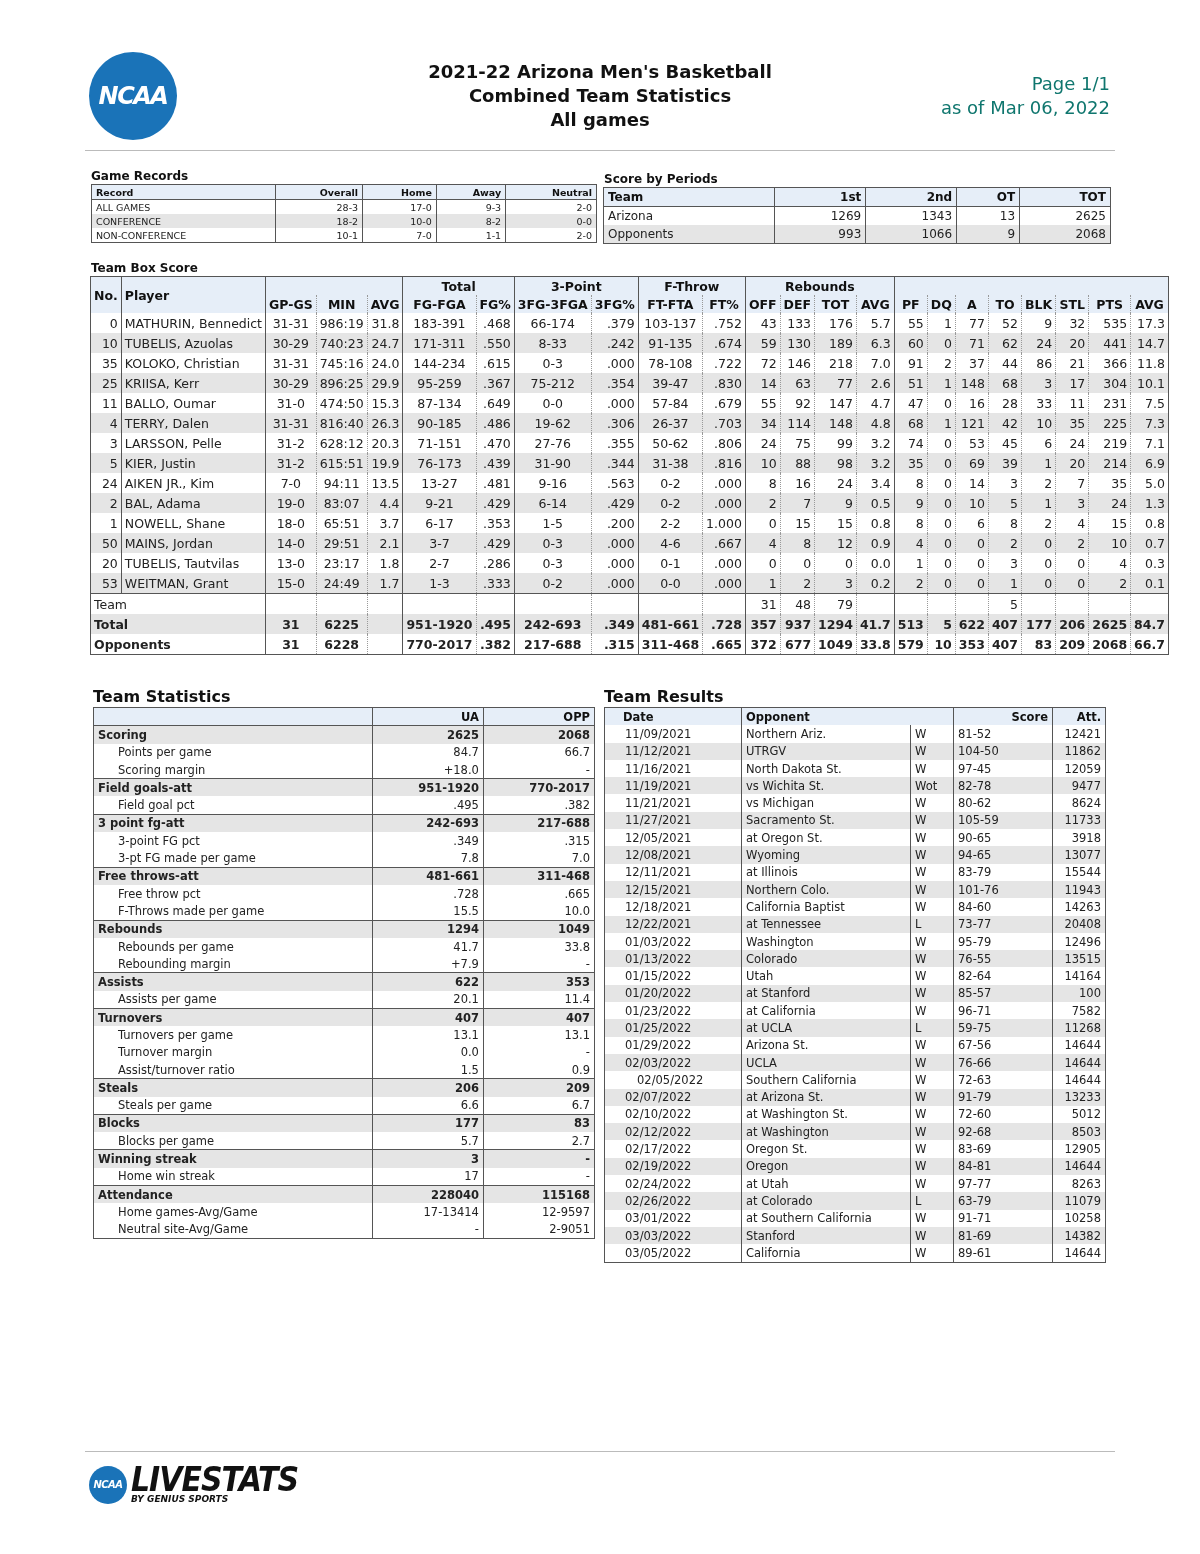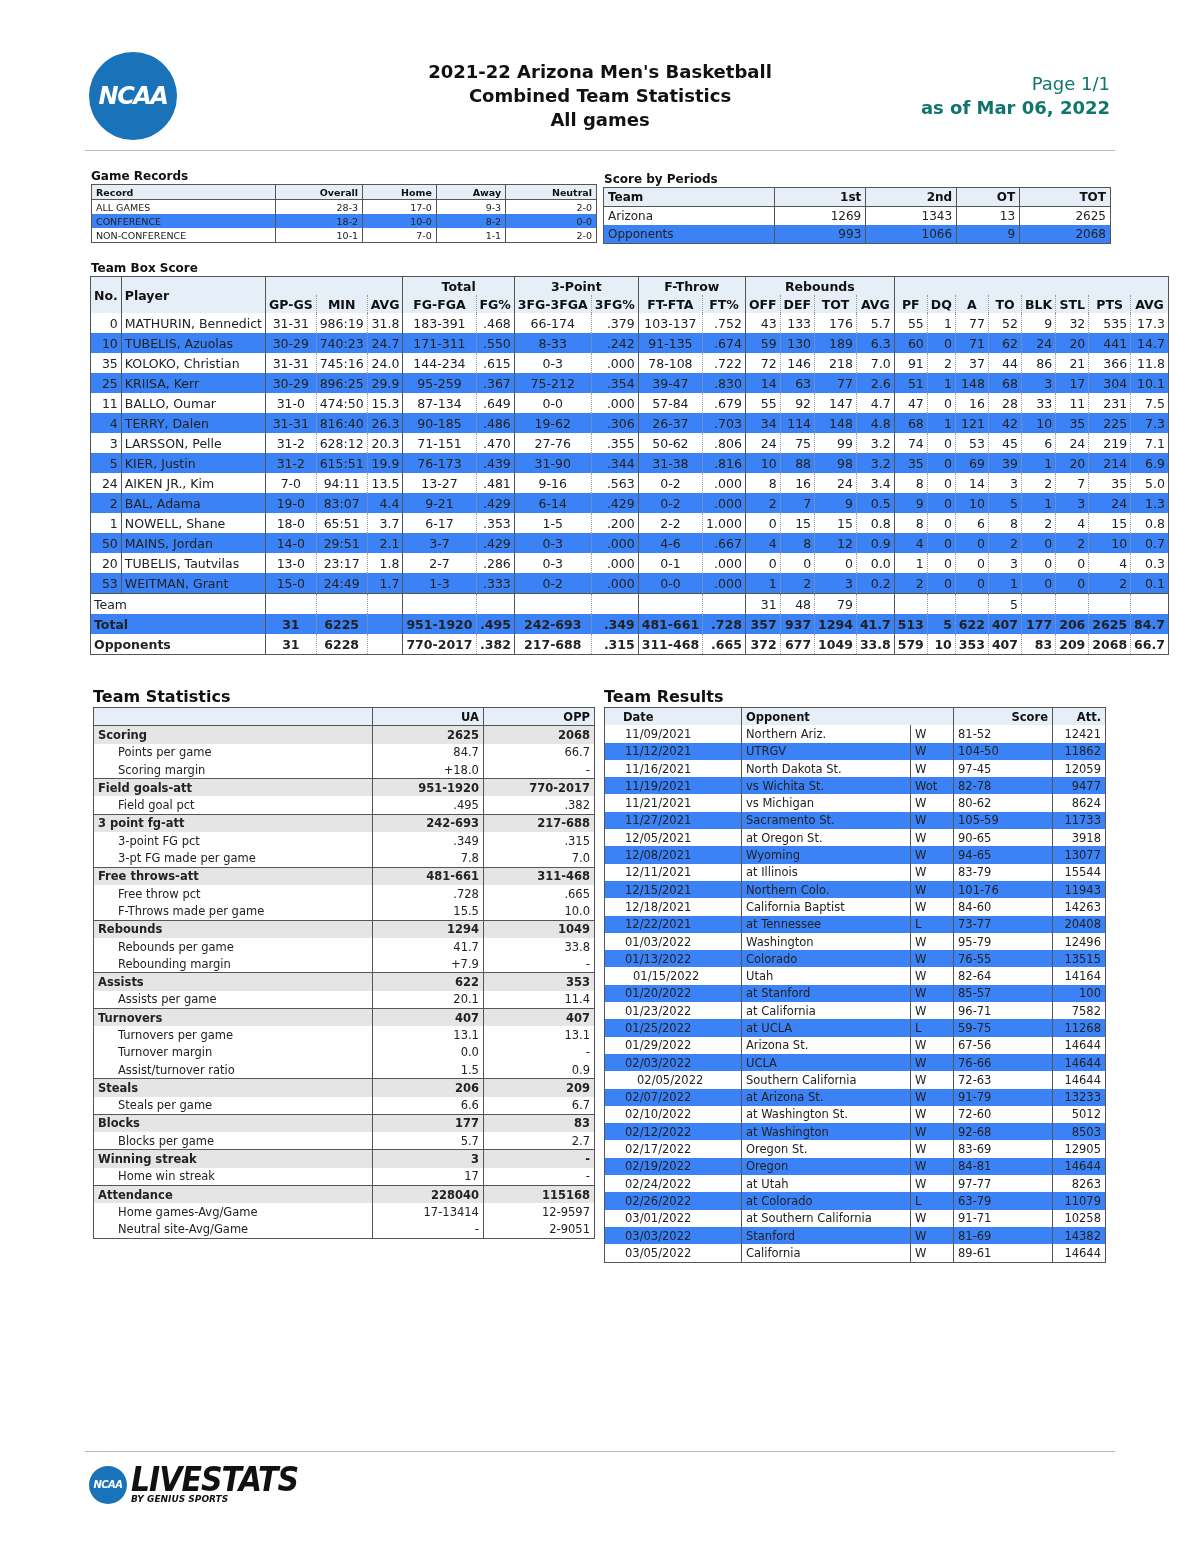--- a/index.html
+++ b/index.html
@@ -3,32 +3,32 @@
 <meta charset="utf-8">
 <style>
   html,body{margin:0;padding:0;background:#fff;}
   body{width:1200px;height:1554px;position:relative;font-family:"DejaVu Sans","Liberation Sans",sans-serif;color:#222;overflow:hidden;}
   .abs{position:absolute;}
   
   .ncaa-logo{left:89px;top:52px;width:88px;height:88px;border-radius:50%;background:#1a73b8;display:flex;align-items:center;justify-content:center;}
   .ncaa-logo span{color:#fff;font-weight:bold;font-style:italic;font-size:24px;letter-spacing:-1.5px;font-family:"DejaVu Sans",sans-serif;}
   .title{left:380px;top:60px;width:440px;text-align:center;font-weight:bold;font-size:18px;line-height:24px;color:#111;}
   .page-info{right:90px;top:72px;text-align:right;color:#0f766e;font-size:18px;line-height:24px;}
-  .page-info .date{font-weight:bold;}
+  .page-info .date{font-weight:normal;}
   .hr{left:85px;width:1030px;height:1px;background:#bbb;}
   .sec-title{font-weight:bold;font-size:12px;color:#111;}
   .sec-title.big{font-size:16px;}
   table{border-collapse:collapse;font-size:12px;}
   table.t{border:1.5px solid #555;}
   th{background:#e6eef8;font-weight:bold;color:#111;}
   td,th{padding:0 4px;white-space:nowrap;}
   .r{text-align:right;}
   .c{text-align:center;}
   .l{text-align:left;}
-  .stripe{background:#3b82f6;}
+  .stripe{background:#e5e5e5;}
   .vl{border-left:1px solid #555;}
   .vd{border-left:1px dotted #999;}
   
   #gr{font-size:9.5px;width:506px;}
   #gr td,#gr th{height:14px;}
   #gr th{border-bottom:1px solid #555;}
   
   #sbp{font-size:12px;width:508px;}
   #sbp td,#sbp th{height:18px;}
   #sbp th{border-bottom:1px solid #555;}
@@ -869,21 +869,21 @@
           <td class="r vl">12496</td>
         </tr>
         <tr class="stripe">
           <td class="l" style="padding-left: 20px;">01/13/2022</td>
           <td class="l vl">Colorado</td>
           <td class="l vl">W</td>
           <td class="l vl">76-55</td>
           <td class="r vl">13515</td>
         </tr>
         <tr>
-          <td class="l" style="padding-left: 28px; margin-left: 20px;">01/15/2022</td>
+          <td class="l" style="padding-left: 20px; margin-left: 20px;">01/15/2022</td>
           <td class="l vl">Utah</td>
           <td class="l vl">W</td>
           <td class="l vl">82-64</td>
           <td class="r vl">14164</td>
         </tr>
         <tr class="stripe">
           <td class="l" style="padding-left: 20px;">01/20/2022</td>
           <td class="l vl">at Stanford</td>
           <td class="l vl">W</td>
           <td class="l vl">85-57</td>

